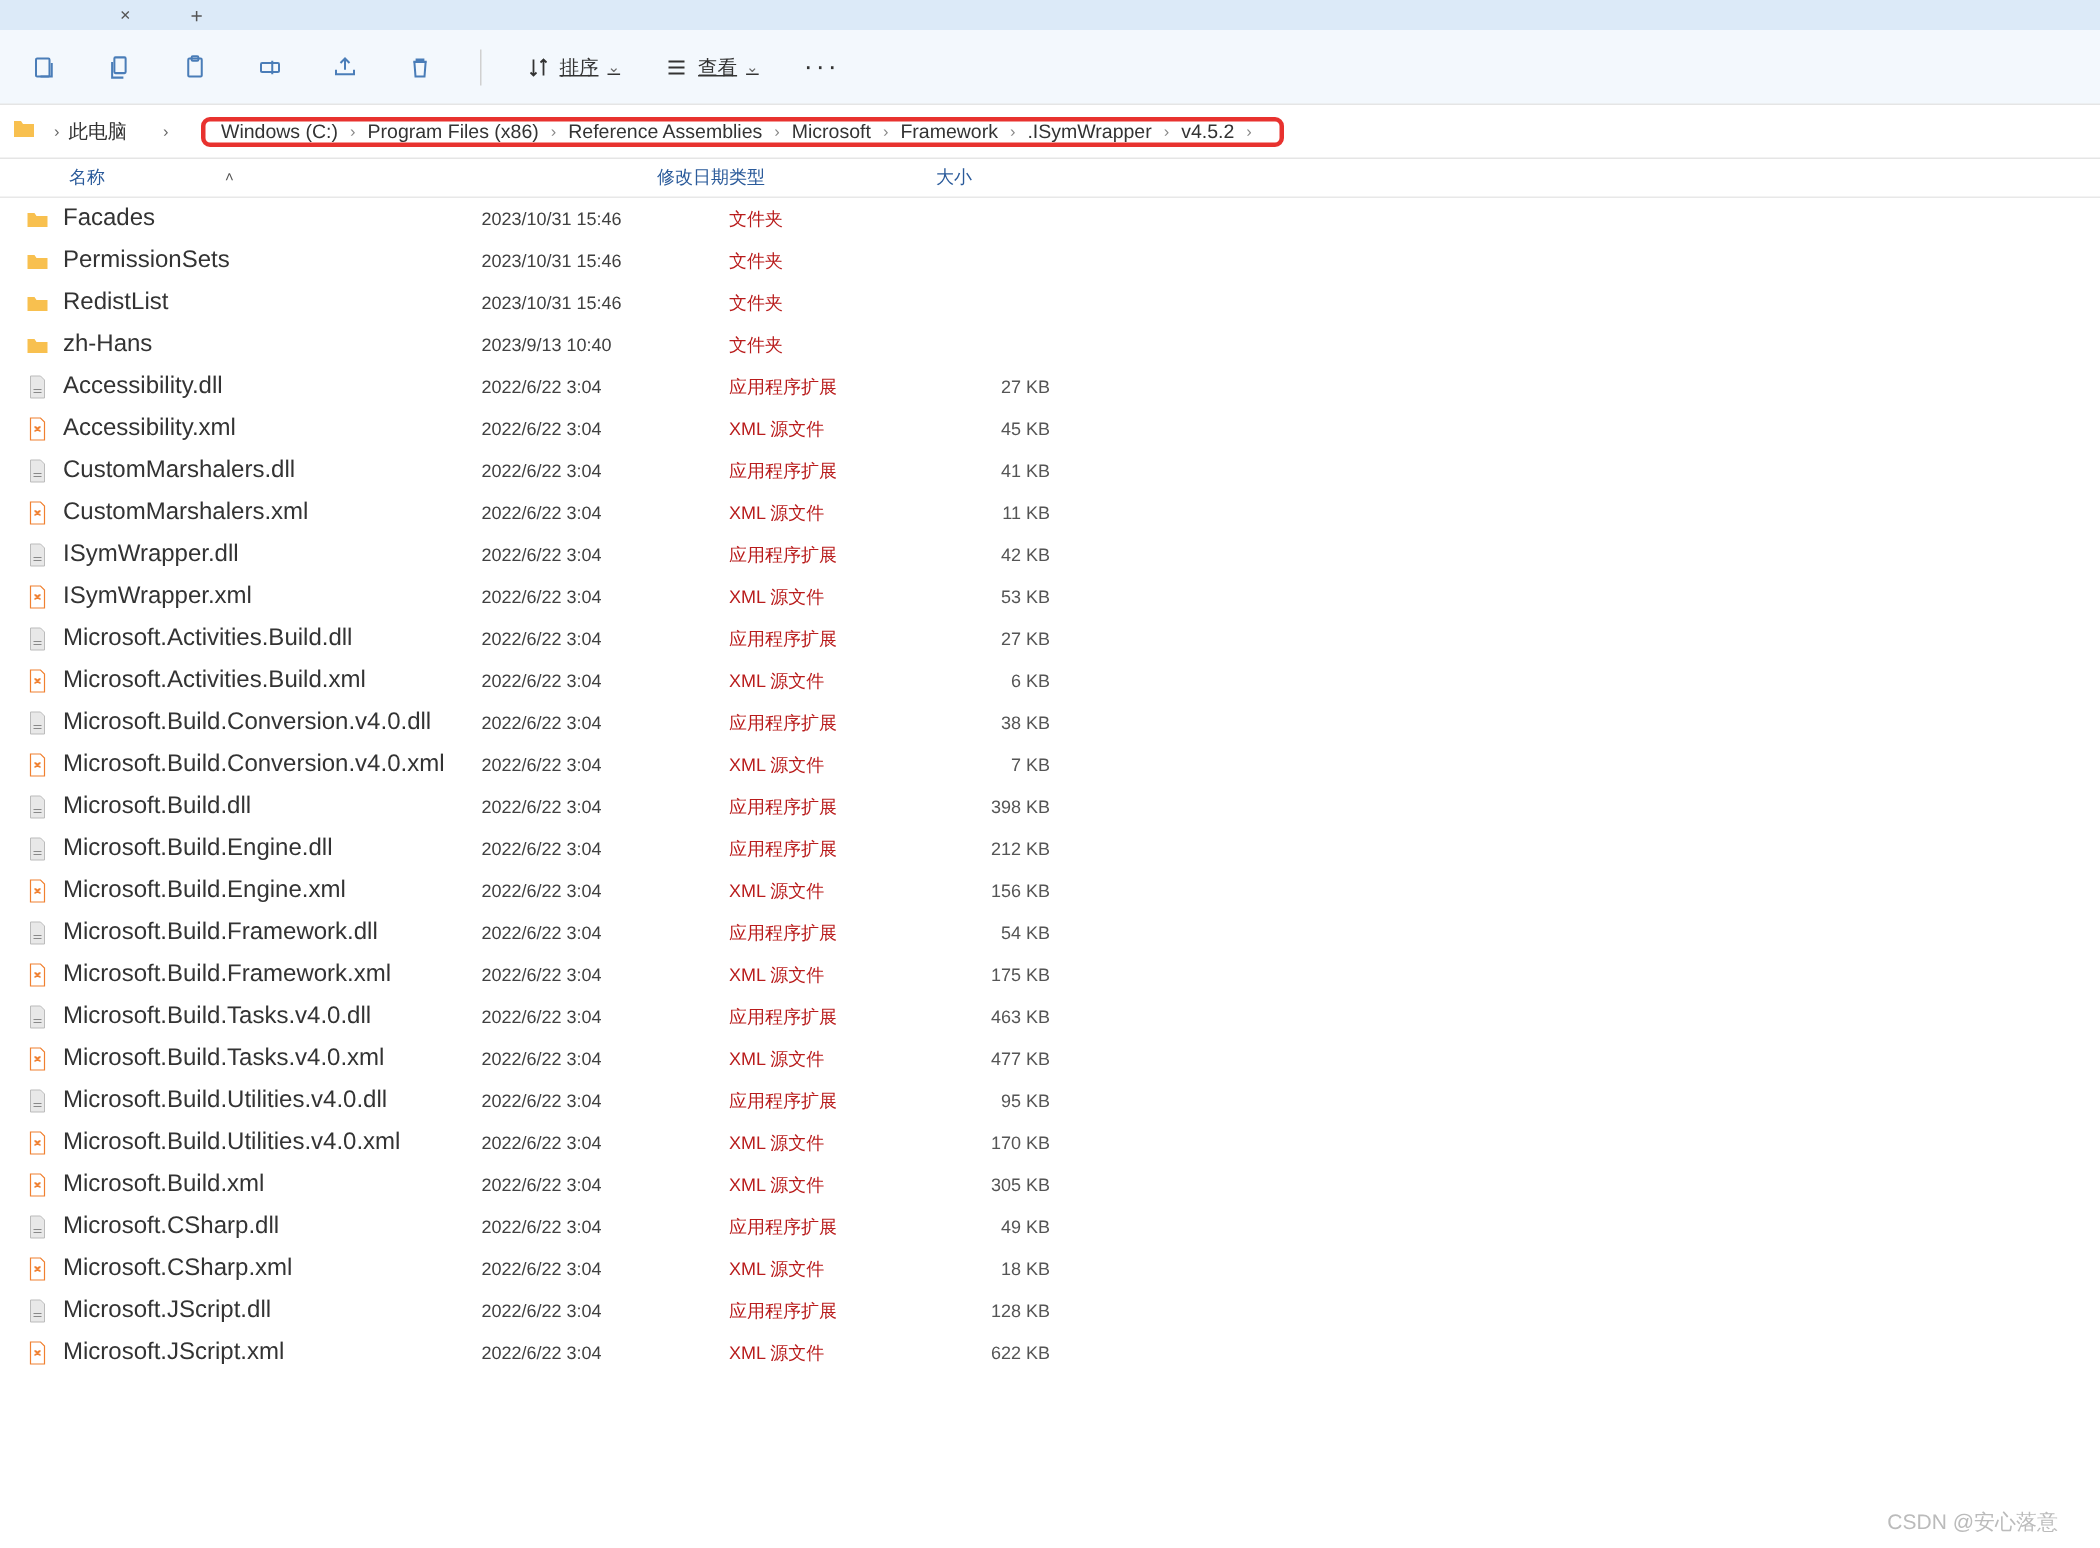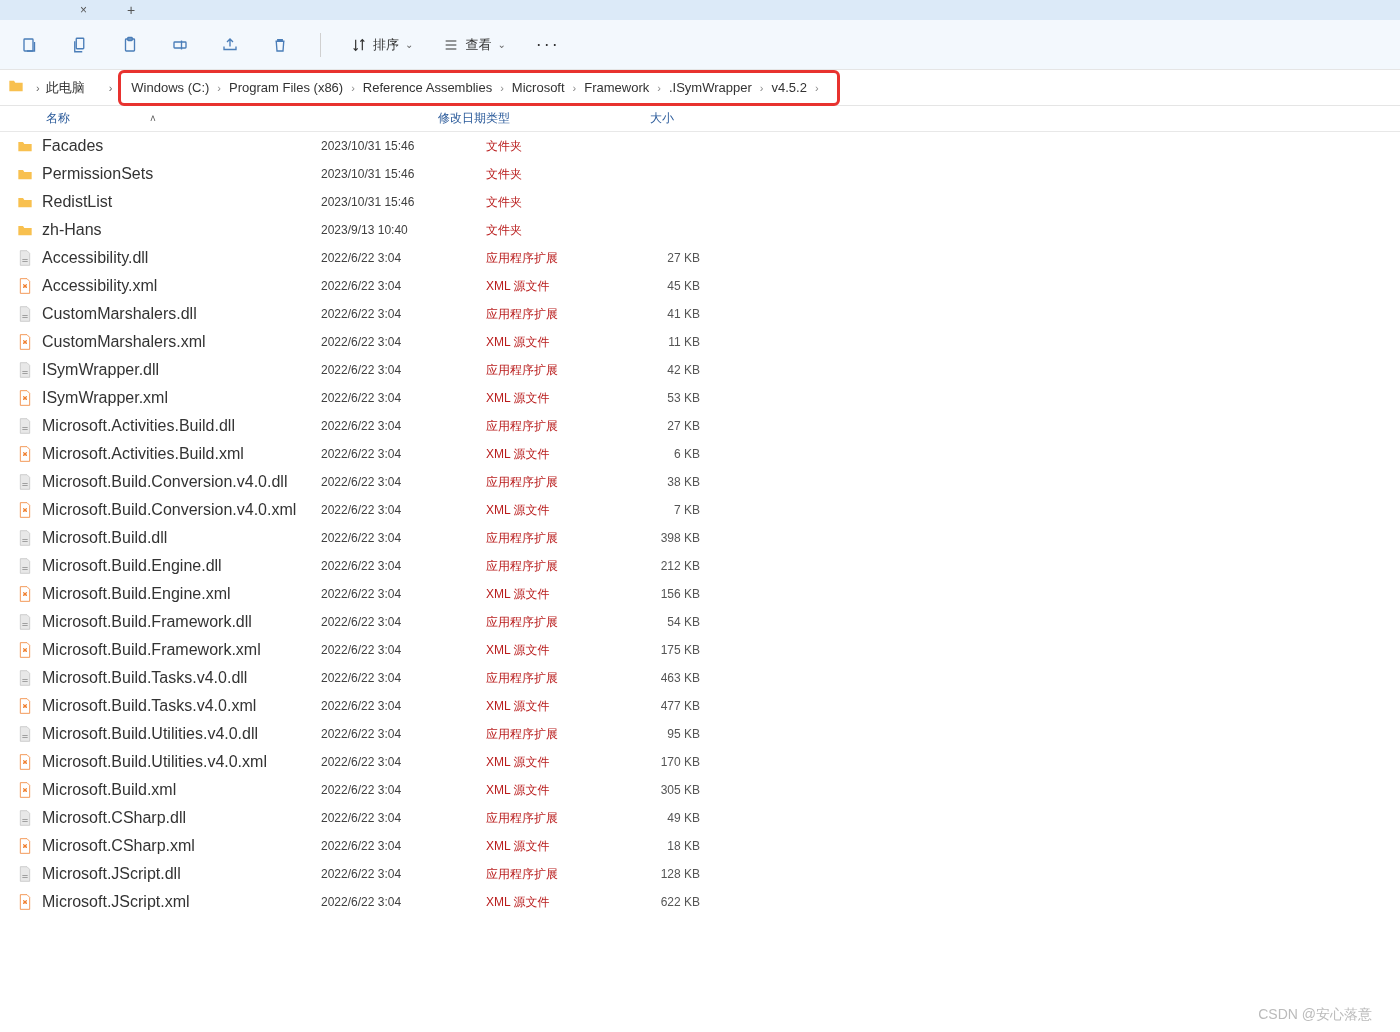--- a/index.html
+++ b/index.html
@@ -5,36 +5,36 @@
 * { margin: 0; padding: 0; box-sizing: border-box; }
 body { font-family: "Microsoft YaHei", "Segoe UI", sans-serif; font-size: 12px; background: #fff; color: #333; width: 1400px; }
 .tabs-bar { height: 20px; background: #dceaf8; display: flex; align-items: center; padding-left: 50px; }
 .tab { display: flex; align-items: center; height: 20px; padding: 0 10px; background: #dceaf8; }
 .tab-close { font-size: 12px; color: #555; cursor: pointer; margin-left: 20px; }
 .tab-add { margin-left: 30px; font-size: 14px; color: #555; cursor: pointer; }
 .toolbar { height: 50px; background: #f3f8fd; display: flex; align-items: center; padding: 0 20px; gap: 30px; border-bottom: 1px solid #e5e5e5; }
 .tool-icon { width: 20px; height: 20px; display: flex; align-items: center; justify-content: center; cursor: pointer; color: #4a7db8; }
 .tool-icon svg { width: 18px; height: 18px; }
 .tool-sep { width: 1px; height: 24px; background: #d0d0d0; }
-.tool-text { display: flex; align-items: center; gap: 6px; cursor: pointer; color: #333; font-size: 13px; }
+.tool-text { display: flex; align-items: center; gap: 6px; cursor: pointer; color: #333; font-size: 13px; text-decoration: underline; }
 .tool-text svg { width: 16px; height: 16px; }
 .chevron-down { font-size: 10px; color: #666; }
 .dots { font-size: 18px; letter-spacing: 2px; cursor: pointer; color: #333; }
 .breadcrumb-bar { height: 36px; display: flex; align-items: center; border-bottom: 1px solid #e5e5e5; padding-left: 8px; }
 .bc-folder-icon { margin-right: 6px; }
 .bc-root-chevron { color: #666; font-size: 11px; margin: 0 6px; }
 .bc-root { font-size: 13px; color: #333; margin-right: 18px; }
-.bc-highlight { border: 3px solid #e8322f; border-radius: 6px; padding: 4px 10px; display: flex; align-items: center; height: 36px; }
+.bc-highlight { border: 3px solid #e8322f; border-radius: 6px; padding: 4px 10px; display: flex; align-items: center; height: 20px; margin-left: 16px; }
 .bc-item { font-size: 13px; color: #333; cursor: pointer; }
 .bc-sep { color: #888; font-size: 11px; margin: 0 8px; }
 .headers { height: 26px; display: flex; align-items: center; border-bottom: 1px solid #e8e8e8; padding-left: 16px; color: #2a5a9a; font-size: 12px; }
 .col-name { width: 305px; padding-left: 30px; display: flex; align-items: center; }
 .col-date { width: 165px; text-align: right; }
 .col-type { width: 138px; }
-.col-size { width: 82px; text-align: center; padding-right: 6px; }
+.col-size { width: 82px; text-align: left; padding-right: 6px; }
 .sort-arrow { margin-left: 80px; font-size: 10px; color: #555; }
 .files { }
 .file-row { height: 28px; display: flex; align-items: center; padding-left: 16px; cursor: pointer; }
 .file-icon { width: 18px; height: 18px; margin-right: 8px; display: flex; align-items: center; justify-content: center; }
 .col-name-cell { width: 305px; display: flex; align-items: center; font-size: 16px; color: #333; }
 .col-date-cell { width: 165px; font-size: 12px; color: #404040; }
 .col-type-cell { width: 138px; font-size: 12px; color: #b91c1c; }
 .col-size-cell { width: 82px; text-align: right; font-size: 12px; color: #555; padding-right: 6px; }
 .watermark { position: fixed; bottom: 8px; right: 28px; color: #bbb; font-size: 14px; }
 .folder-svg { fill: #f8c04f; }

